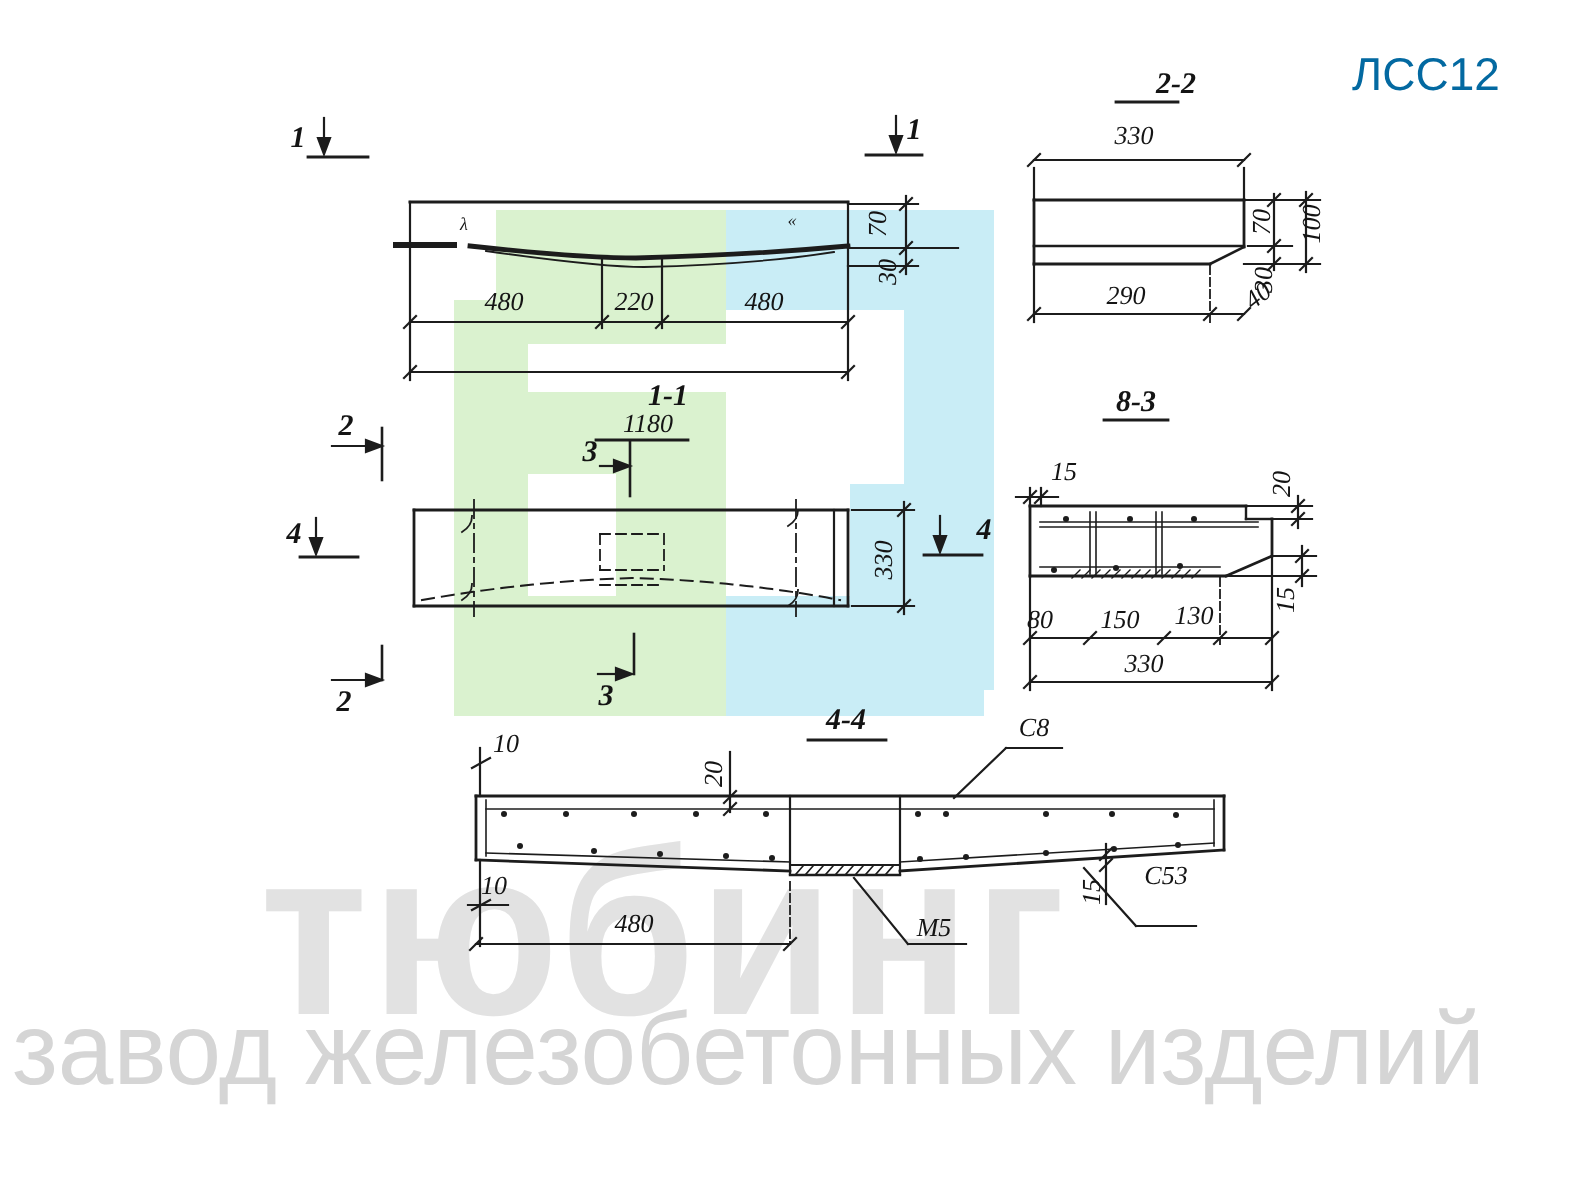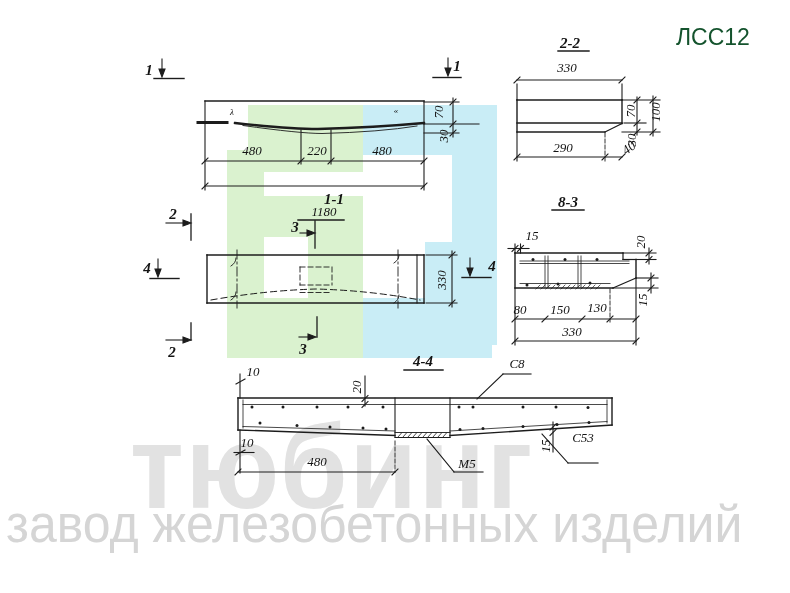--- a/index.html
+++ b/index.html
@@ -12,21 +12,21 @@
   #wm-small{left:6px;top:499px;font-size:51px;font-weight:400;transform:scaleX(.98);}
   svg#art{position:absolute;left:0;top:0;z-index:2;}
   .lb{position:absolute;z-index:3;transform:translate(-50%,-50%);
       font:italic 13px "Liberation Serif",serif;color:#141414;white-space:nowrap;}
   .rot{transform:translate(-50%,-50%) rotate(-90deg);}
   .sl{transform:translate(-50%,-50%) rotate(-38deg);}
   .t{font-size:15px;font-weight:bold;}
   .mk{font-size:15px;font-weight:bold;}
   .tiny{font-size:9px;}
   #drawing-code{position:absolute;left:676px;top:24px;z-index:3;
-      font-family:"Liberation Sans","DejaVu Sans",sans-serif;font-size:23px;color:#14532d;}
+      font-family:"Liberation Sans","DejaVu Sans",sans-serif;font-size:23px;color:#0369a1;}
 </style>
 </head>
 <body>
 
 <div id="stage">
 
   <div class="wm" style="left: 248px; top: 105px; width: 115px; height: 67px; background: rgb(218, 242, 207);"></div>
   <div class="wm" style="left: 227px; top: 150px; width: 37px; height: 208px; background: rgb(218, 242, 207);"></div>
   <div class="wm" style="left: 264px; top: 196px; width: 99px; height: 41px; background: rgb(218, 242, 207);"></div>
   <div class="wm" style="left: 308px; top: 237px; width: 55px; height: 61px; background: rgb(218, 242, 207);"></div>
@@ -289,21 +289,21 @@
   <div class="lb mk" style="left:457px;top:66px;">1</div>
   <div class="lb tiny" style="left:232px;top:112px;">λ</div>
   <div class="lb tiny" style="left:396px;top:110px;">«</div>
   <div class="lb" style="left:252px;top:151px;">480</div>
   <div class="lb" style="left:317px;top:151px;">220</div>
   <div class="lb" style="left:382px;top:151px;">480</div>
   <div class="lb" style="left:324px;top:176px;margin-top:36px;">1180</div>
   <div class="lb rot" style="left:439px;top:112px;">70</div>
   <div class="lb rot" style="left:444px;top:136px;">30</div>
 
-  <div class="lb t" style="left:570px;top:43px;">2-2</div>
+  <div class="lb t" style="left:588px;top:43px;">2-2</div>
   <div class="lb" style="left:567px;top:68px;">330</div>
   <div class="lb" style="left:563px;top:148px;">290</div>
   <div class="lb sl" style="left:629px;top:148px;">40</div>
   <div class="lb rot" style="left:631px;top:111px;">70</div>
   <div class="lb rot" style="left:632px;top:140px;">30</div>
   <div class="lb rot" style="left:656px;top:112px;">100</div>
 
   <div class="lb t" style="left:318px;top:199px;margin-left:16px;">1-1</div>
   <div class="lb mk" style="left:173px;top:214px;">2</div>
   <div class="lb mk" style="left:172px;top:352px;">2</div>

